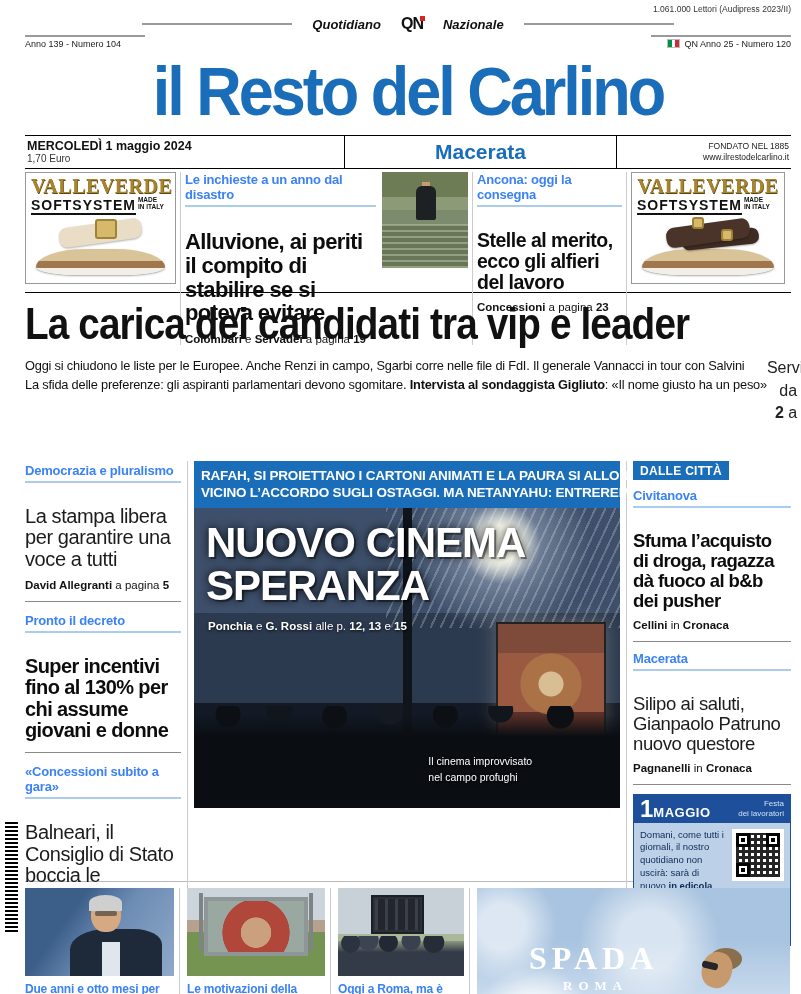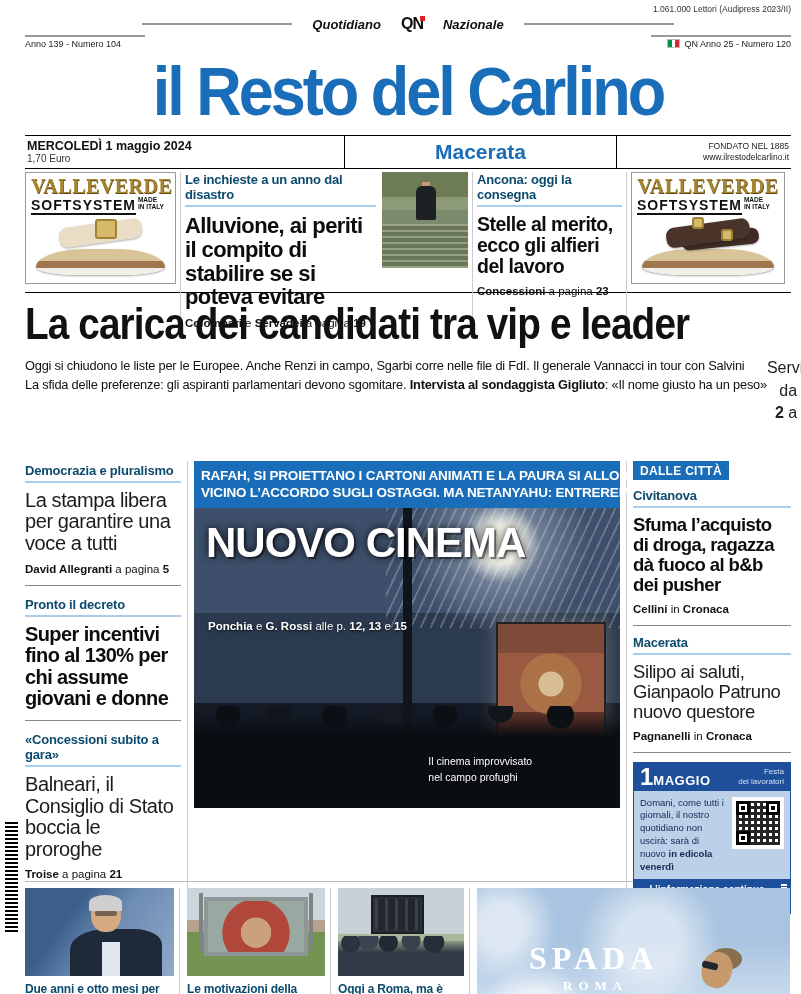--- a/index.html
+++ b/index.html
@@ -28,22 +28,22 @@
   
   .infobar { display:flex; align-items:stretch; border-top:1.5px solid #000; border-bottom:1.5px solid #000; height:34px; margin-top:4px; }
   .infobar-left { width:320px; border-right:1px solid #000; padding:3px 0 0 2px; }
   .infobar-date { font-size:12.5px; font-weight:700; }
   .infobar-price { font-size:10px; color:#333; }
   .infobar-center { flex:1; display:flex; align-items:center; justify-content:center; }
   .infobar-edition { color:#1a6eb9; font-size:21px; font-weight:700; }
   .infobar-right { width:175px; border-left:1px solid #000; text-align:right; font-size:8.5px; color:#222; padding:5px 2px 0 0; line-height:1.35; }
 
   
-  .kicker { display:block; color:#0c4a6e; font-weight:700; font-size:13px; letter-spacing:-0.2px;
-    padding-bottom:3px; border-bottom:2px solid #a9cdeb; margin-bottom:7px; }
+  .kicker { display:block; color:#3b82f6; font-weight:700; font-size:13px; letter-spacing:-0.2px;
+    padding-bottom:3px; border-bottom:2px solid #a9cdeb; margin-bottom:23px; }
   .byline { font-size:11.5px; color:#111; margin-top:8px; }
   .rich .b { font-weight:700; }
   .hl { color:#0d0d0d; letter-spacing:-0.6px; line-height:1.08; }
   .hl.bold { font-weight:700; }
   .hl.light { font-weight:400; letter-spacing:-0.4px; color:#1c1c1c; }
 
   
   .toprow { display:grid; grid-template-columns:156px 288px 150px 158px; column-gap:4px;
     padding:3px 0 6px; border-bottom:1.5px solid #000; height:124px; }
   .toprow > .cell { border-right:1px solid #ccc; padding-right:4px; }
@@ -343,20 +343,21 @@
         <div>RAFAH, SI PROIETTANO I CARTONI ANIMATI E LA PAURA SI ALLONTANA</div>
         <div>VICINO L’ACCORDO SUGLI OSTAGGI. MA NETANYAHU: ENTREREMO</div>
       </div>
       <div class="cinema">
         <div class="mesh"></div>
         <div class="pole"></div>
         <div class="screen"></div>
         <div class="crowd"></div>
         <div class="cinema-title">
           <div>NUOVO CINEMA</div>
+          <div>SPERANZA</div>
         </div>
         <div class="cinema-byline rich"><span class="b">Ponchia</span><span> e </span><span class="b">G. Rossi</span><span> alle p. </span><span class="b">12, 13</span><span> e </span><span class="b">15</span></div>
         <div class="cinema-caption">
           <div>Il cinema improvvisato</div>
           <div>nel campo profughi</div>
         </div>
       </div>
     </div>
 
     <div class="rightcol">

